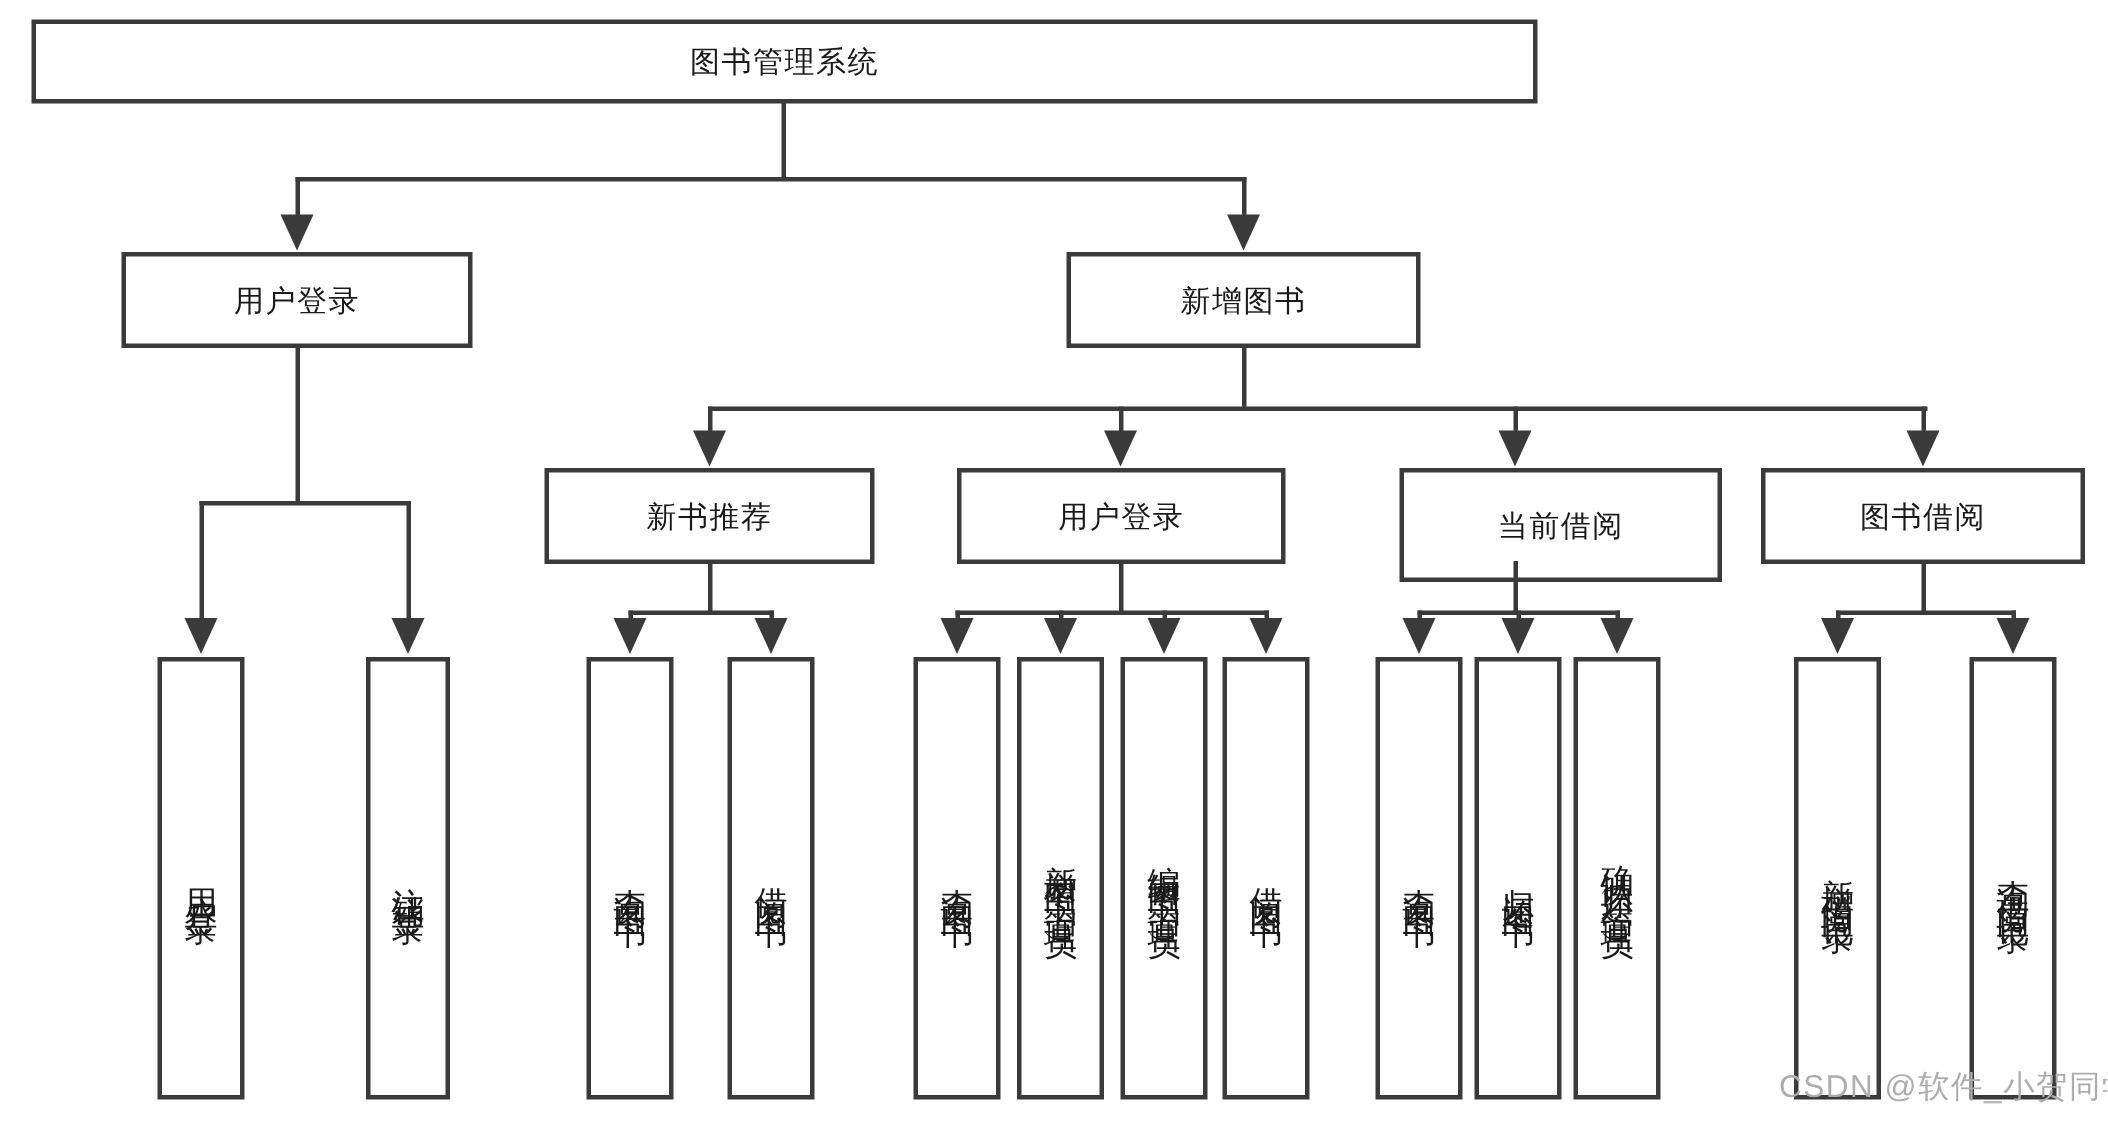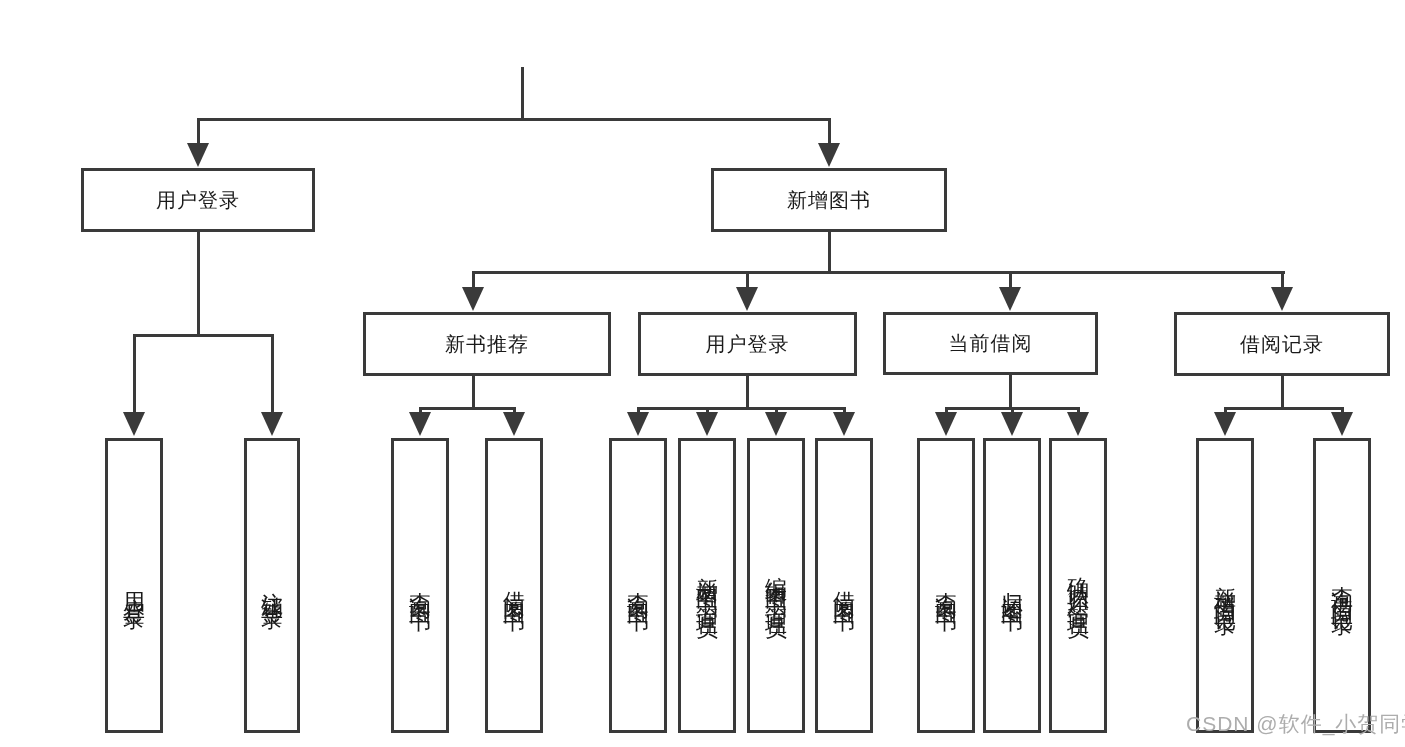--- a/index.html
+++ b/index.html
@@ -44,20 +44,21 @@
     letter-spacing:1px;
     z-index:6;
     white-space:nowrap;
   }
 </style>
 </head>
 <body>
 
 <div id="stage">
 
+  <div class="node h" style="left:21px;top:13px;width:1004px;height:56px">图书管理系统</div>
 
   <div class="vline" style="left:521px;top:67px;height:52px"></div>
   <div class="hline" style="left:197px;top:118px;width:634px"></div>
   <div class="vline" style="left:197px;top:118px;height:30px"></div>
   <div class="ahead" style="left:187px;top:143px"></div>
   <div class="vline" style="left:828px;top:118px;height:30px"></div>
   <div class="ahead" style="left:818px;top:143px"></div>
 
   <div class="node h" style="left:81px;top:168px;width:234px;height:64px">用户登录</div>
   <div class="node h" style="left:711px;top:168px;width:236px;height:64px">新增图书</div>
@@ -73,24 +74,24 @@
   <div class="hline" style="left:472px;top:271px;width:813px"></div>
   <div class="vline" style="left:472px;top:271px;height:21px"></div>
   <div class="ahead" style="left:462px;top:287px"></div>
   <div class="vline" style="left:746px;top:271px;height:21px"></div>
   <div class="ahead" style="left:736px;top:287px"></div>
   <div class="vline" style="left:1009px;top:271px;height:21px"></div>
   <div class="ahead" style="left:999px;top:287px"></div>
   <div class="vline" style="left:1281px;top:271px;height:21px"></div>
   <div class="ahead" style="left:1271px;top:287px"></div>
 
-  <div class="node h" style="left:363px;top:312px;width:248px;height:64px">新书推荐</div>
+  <div class="node h" style="left:363px;top:312px;width:220px;height:64px">新书推荐</div>
   <div class="node h" style="left:638px;top:312px;width:219px;height:64px">用户登录</div>
-  <div class="node h" style="left:883px;top:312px;width:215px;height:63px">当前借阅</div>
-  <div class="node h" style="left:1174px;top:312px;width:216px;height:64px">借阅记录</div>
+  <div class="node h" style="left:933px;top:312px;width:215px;height:76px">当前借阅</div>
+  <div class="node h" style="left:1174px;top:312px;width:216px;height:64px">图书借阅</div>
 
   <div class="vline" style="left:472px;top:374px;height:36px"></div>
   <div class="hline" style="left:419px;top:407px;width:97px"></div>
   <div class="vline" style="left:419px;top:407px;height:10px"></div>
   <div class="ahead" style="left:409px;top:412px"></div>
   <div class="vline" style="left:513px;top:407px;height:10px"></div>
   <div class="ahead" style="left:503px;top:412px"></div>
 
   <div class="vline" style="left:746px;top:374px;height:36px"></div>
   <div class="hline" style="left:637px;top:407px;width:209px"></div>

